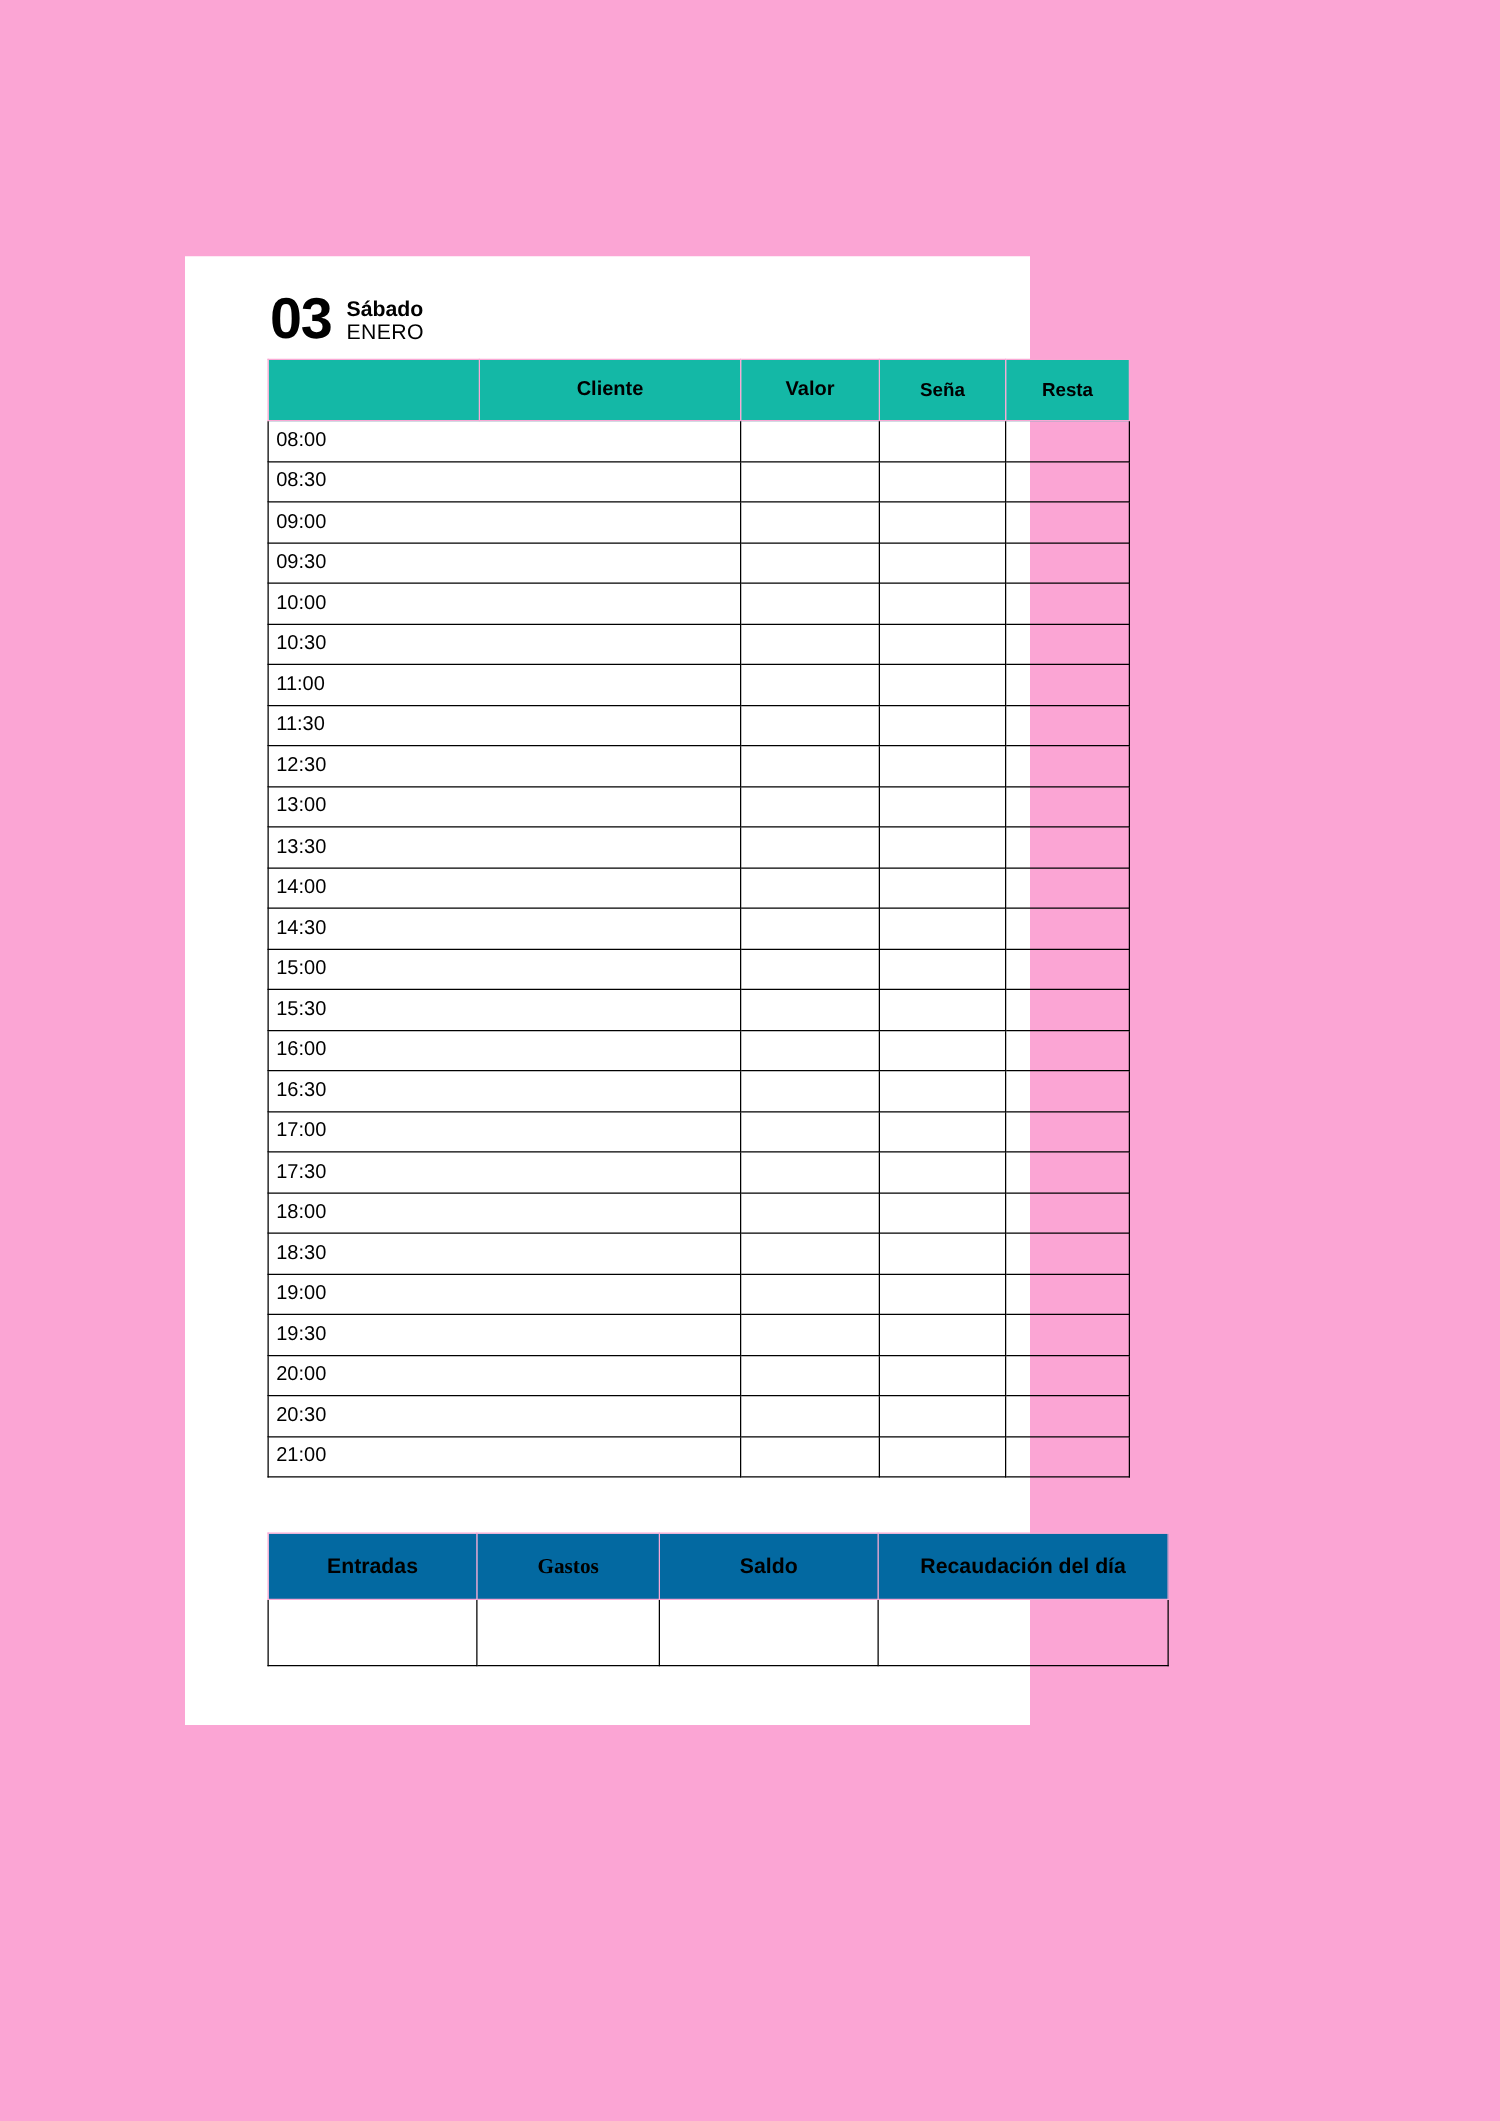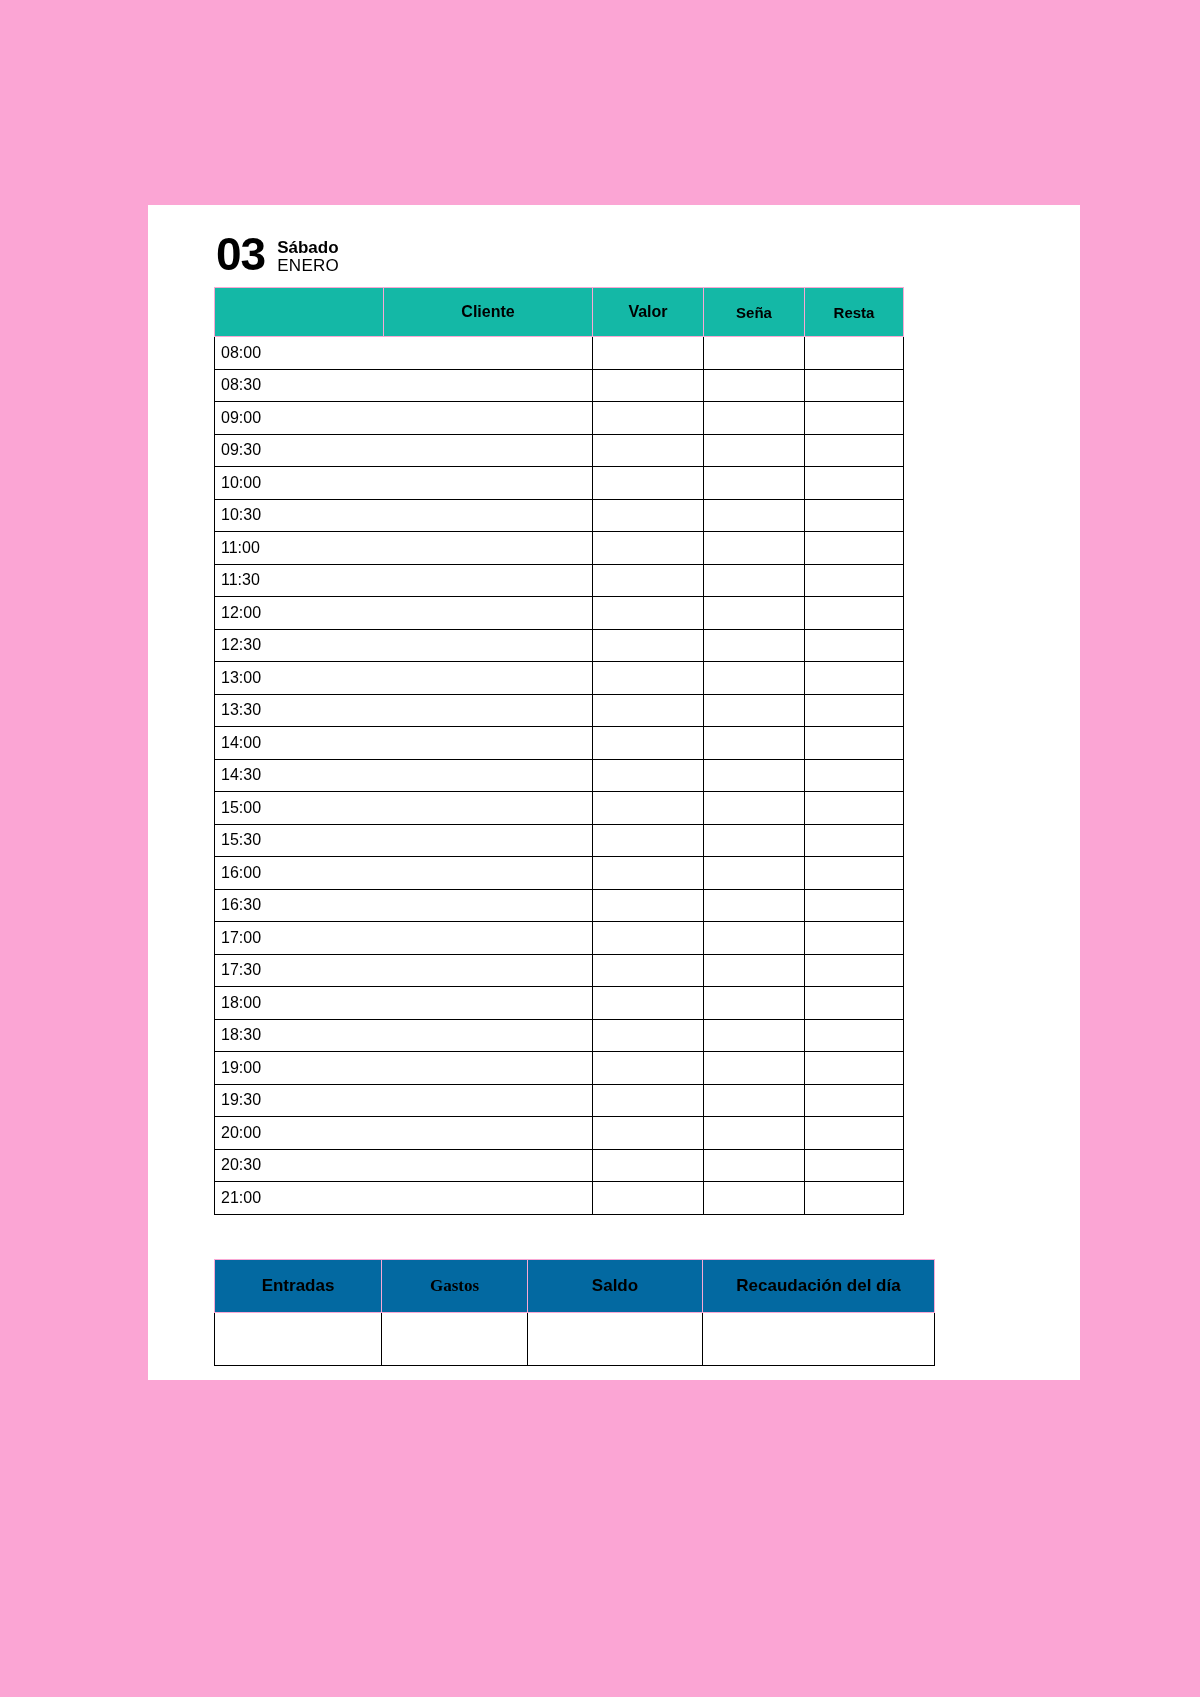--- a/index.html
+++ b/index.html
@@ -11,21 +11,21 @@
     height: 1697px;
     background: #fba5d4;
     font-family: "Liberation Sans", sans-serif;
     overflow: hidden;
   }
 
   .page {
     position: absolute;
     left: 148px;
     top: 205px;
-    width: 932px;
+    width: 676px;
     height: 1175px;
     background: #ffffff;
     box-sizing: border-box;
   }
 
   .sheet {
     position: absolute;
     left: 66px;
     top: 10px;
     width: 684px;
@@ -215,27 +215,20 @@
           <td></td>
         </tr>
         <tr>
           <td class="time-cell">11:30</td>
           <td class="cliente-cell"></td>
           <td></td>
           <td></td>
           <td></td>
         </tr>
         <tr>
-          <td class="time-cell">12:00</td>
-          <td class="cliente-cell"></td>
-          <td></td>
-          <td></td>
-          <td></td>
-        </tr>
-        <tr>
           <td class="time-cell">12:30</td>
           <td class="cliente-cell"></td>
           <td></td>
           <td></td>
           <td></td>
         </tr>
         <tr>
           <td class="time-cell">13:00</td>
           <td class="cliente-cell"></td>
           <td></td>

